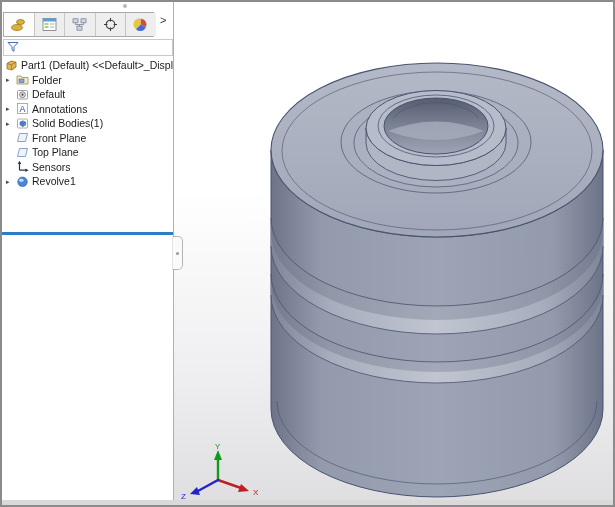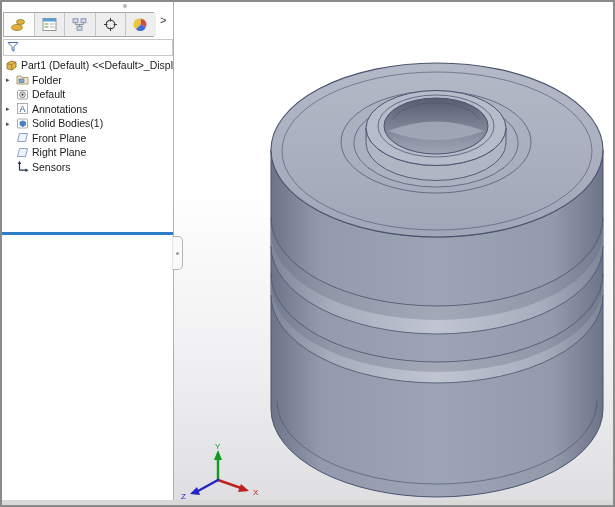--- a/index.html
+++ b/index.html
@@ -161,32 +161,42 @@
           </span>
           <span class="lbl">Front Plane</span>
         </div>
         <div class="tree-row">
           <span class="arrow"></span>
           <span class="t-icon">
             <svg viewBox="0 0 13 13">
               <path d="M3.5 2.5 L11.5 2.5 L9.5 10.5 L1.5 10.5 Z" fill="#eef3fa" stroke="#7a9ac2" stroke-width="0.9"></path>
             </svg>
           </span>
-          <span class="lbl">Right Plane</span>
+          <span class="lbl">Top Plane</span>
         </div>
         <div class="tree-row">
           <span class="arrow"></span>
           <span class="t-icon">
             <svg viewBox="0 0 13 13">
               <path d="M3.5 3 V10.2 M3.5 10.2 H10.5" stroke="#26364f" stroke-width="1.2" fill="none"></path>
               <path d="M3.5 0.8 l-1.8 3.2 h3.6 z" fill="#26364f"></path>
               <path d="M12.6 10.2 l-3.2 -1.8 v3.6 z" fill="#26364f"></path>
             </svg>
           </span>
           <span class="lbl">Sensors</span>
+        </div>
+        <div class="tree-row">
+          <span class="arrow">▸</span>
+          <span class="t-icon">
+            <svg viewBox="0 0 13 13">
+              <circle cx="6.5" cy="6.8" r="4.8" fill="#4a86d8" stroke="#2a5aa8" stroke-width="0.6"></circle>
+              <ellipse cx="5.3" cy="5.3" rx="2.2" ry="1.5" fill="#cfe0f5"></ellipse>
+            </svg>
+          </span>
+          <span class="lbl">Revolve1</span>
         </div>
       </div>
     <div class="rollback-bar"></div>
   </div>
 
   <div class="splitter-tab">
     <div class="dot"></div>
   </div>
 
   <div class="viewport">

